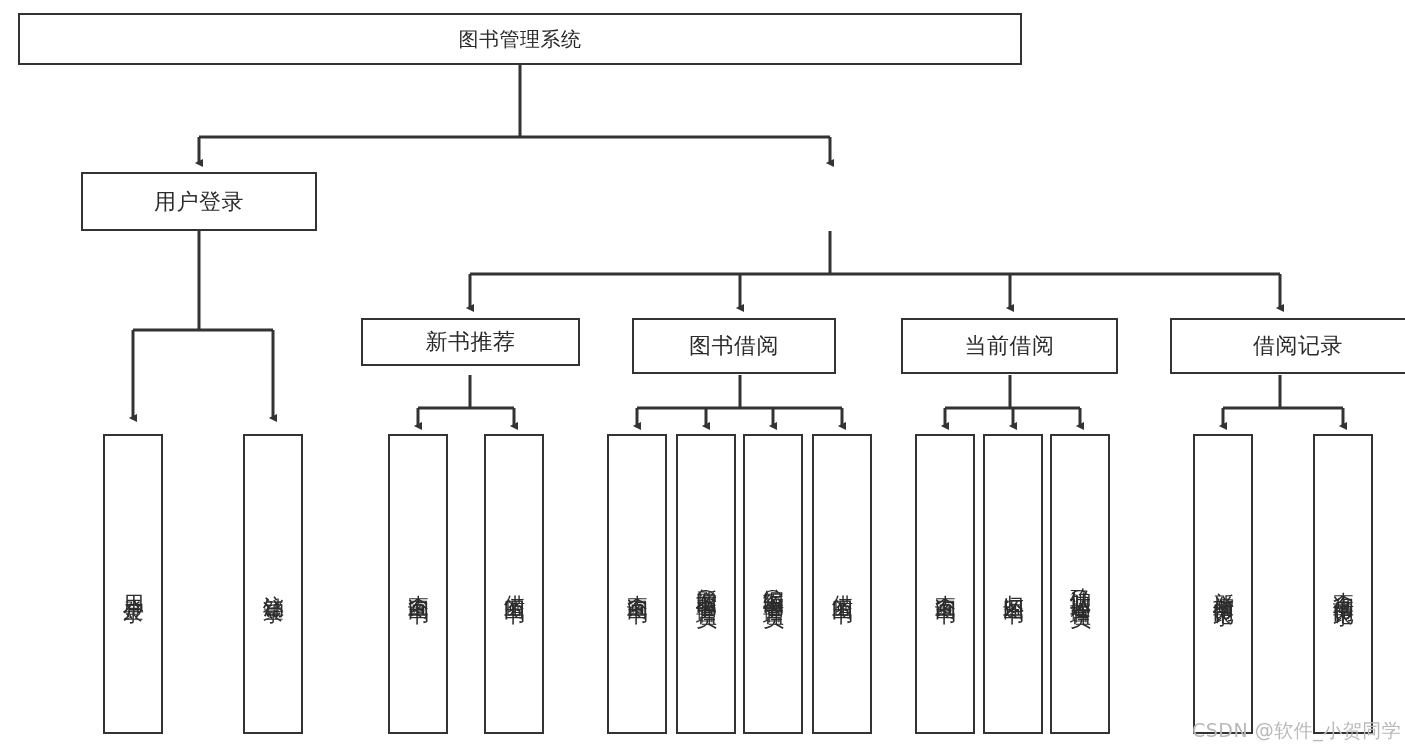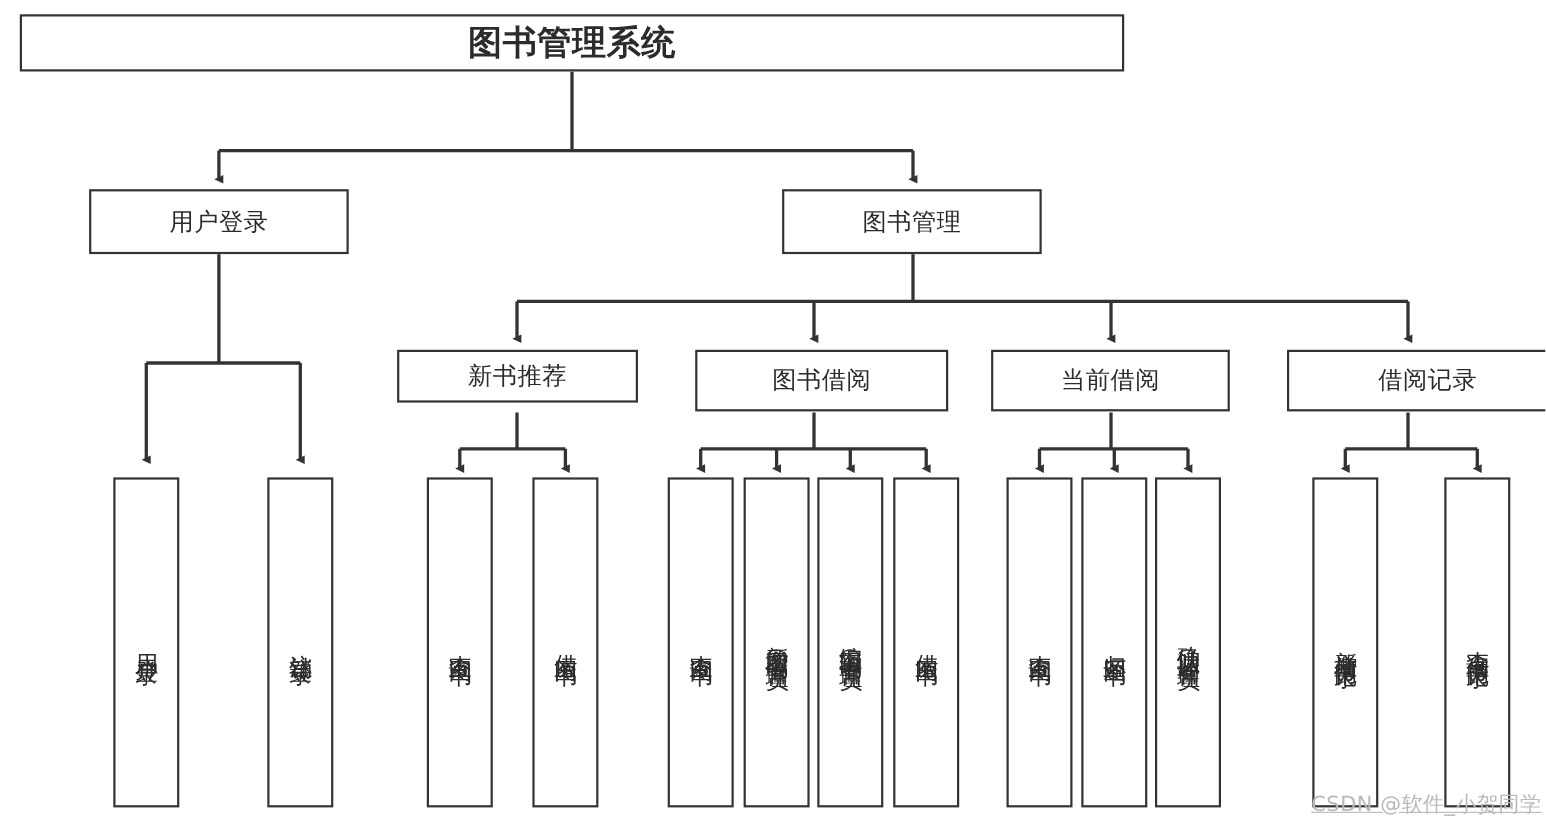--- a/index.html
+++ b/index.html
@@ -36,22 +36,21 @@
     justify-content: center;
     color: #2b2b2b;
     z-index: 2;
   }
   .node-h {
     font-size: 22px;
     letter-spacing: 0.5px;
     white-space: nowrap;
   }
   .node-root {
-    font-size: 31px;
-    font-weight: bold;
+    font-size: 20px;
   }
   .node-v {
     writing-mode: vertical-rl;
     text-orientation: upright;
     font-size: 21px;
     line-height: 1.28;
     letter-spacing: 3px;
     text-align: center;
     padding: 4px 0;
   }
@@ -128,29 +127,26 @@
   </svg>
 
   <div class="node node-h node-root" style="left:18px; top:13px; width:1004px; height:52px;">
     <span>图书管理系统</span>
   </div>
 
   <div class="node node-h" style="left:81px; top:172px; width:236px; height:59px;">
     <span>用户登录</span>
   </div>
 
-  <div class="node node-h" style="left:711px; top:172px; width:236px; height:59px;">
-    <span>图书管理</span>
-  </div>
 
   <div class="node node-h" style="left:361px; top:318px; width:219px; height:48px;">
     <span>新书推荐</span>
   </div>
 
-  <div class="node node-h" style="left:632px; top:318px; width:230px; height:56px;">
+  <div class="node node-h" style="left:632px; top:318px; width:204px; height:56px;">
     <span>图书借阅</span>
   </div>
 
   <div class="node node-h" style="left:901px; top:318px; width:217px; height:56px;text-align:center;">
     <span>当前借阅</span>
   </div>
 
   <div class="node node-h" style="left:1170px; top:318px; width:256px; height:56px;">
     <span>借阅记录</span>
   </div>
@@ -192,15 +188,15 @@
     <span class="vtxt">确认归还（管理员）</span>
   </div>
 
   <div class="node node-v" style="left:1193px; top:434px; width:60px; height:300px;">
     <span class="vtxt">新增借阅记录</span>
   </div>
   <div class="node node-v" style="left:1313px; top:434px; width:60px; height:300px;">
     <span class="vtxt">查询借阅记录</span>
   </div>
 
-  <div class="watermark" style="left:1192px; top:718px;text-decoration:underline;">CSDN @软件_小贺同学</div>
+  <div class="watermark" style="left:1192px; top:718px;">CSDN @软件_小贺同学</div>
 
 </div>
 
 </body></html>

